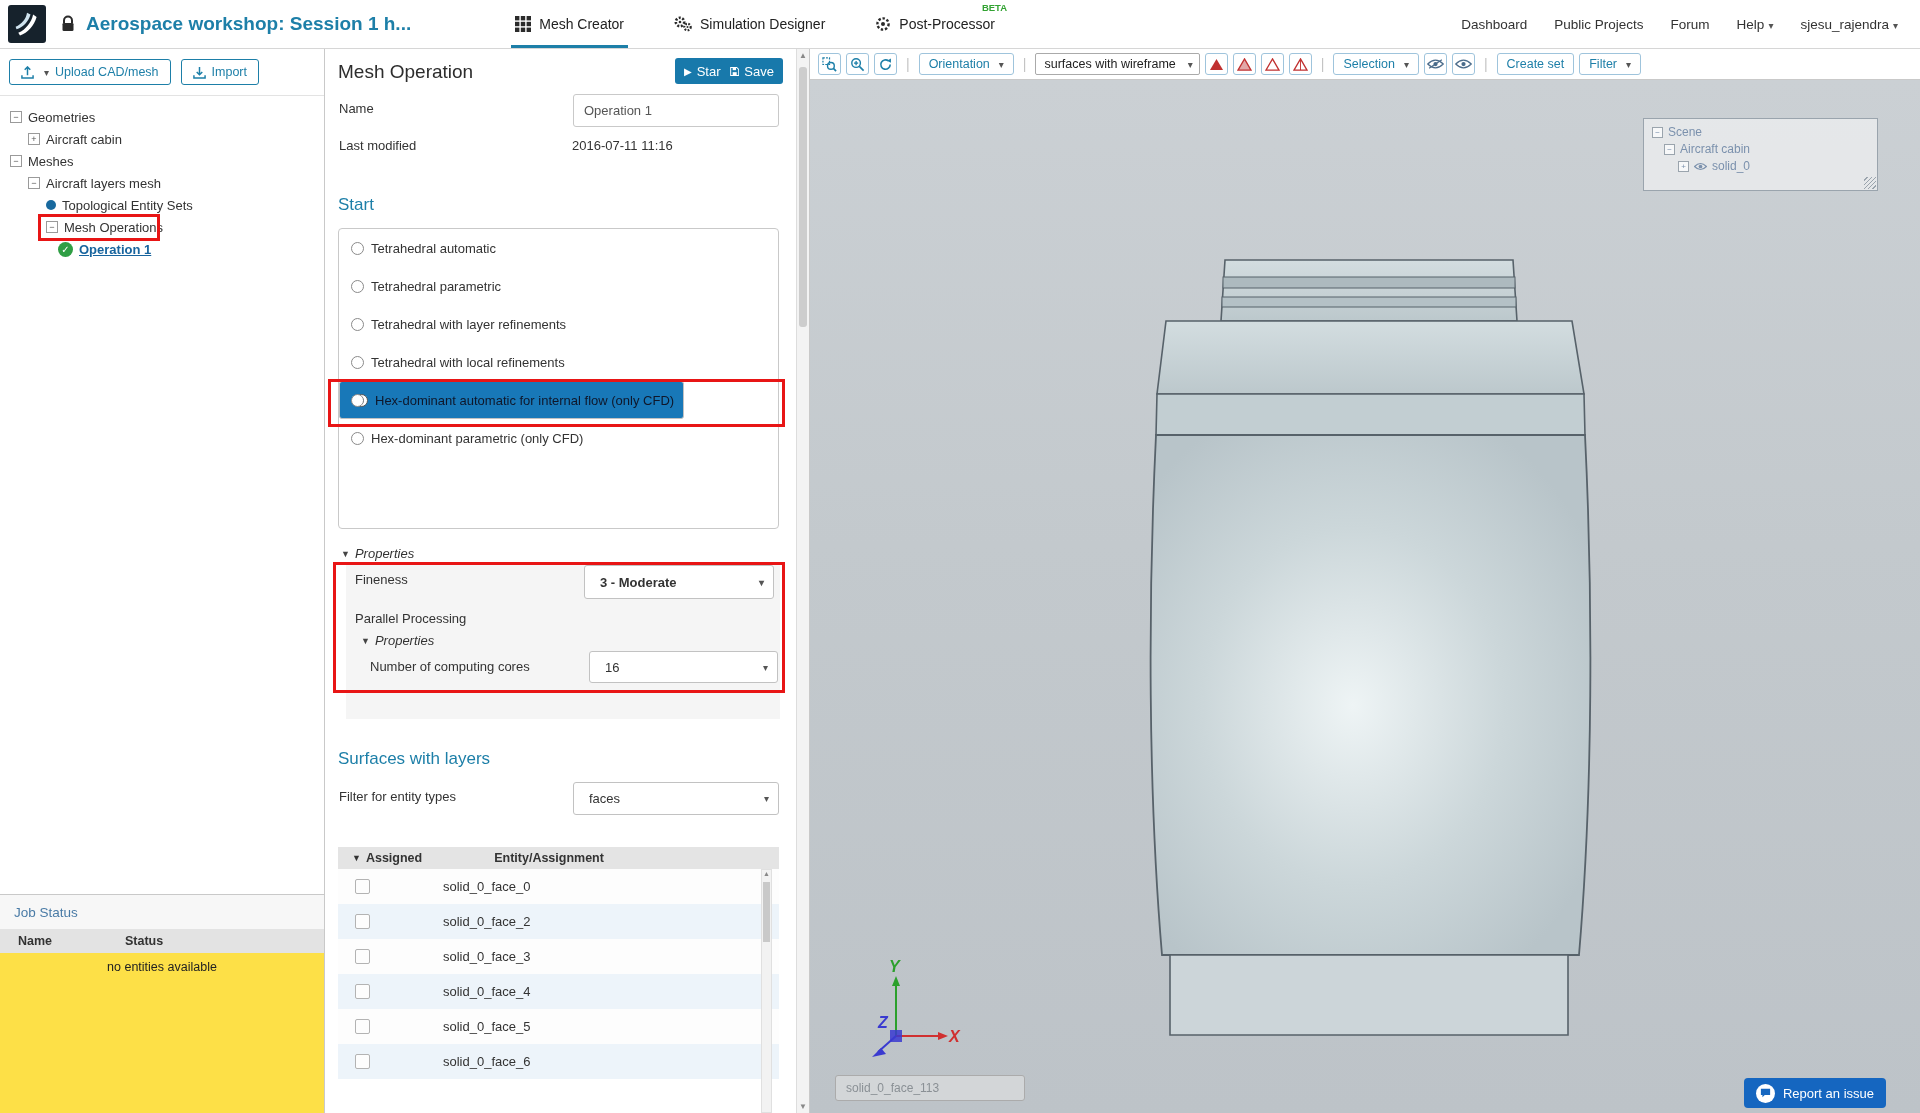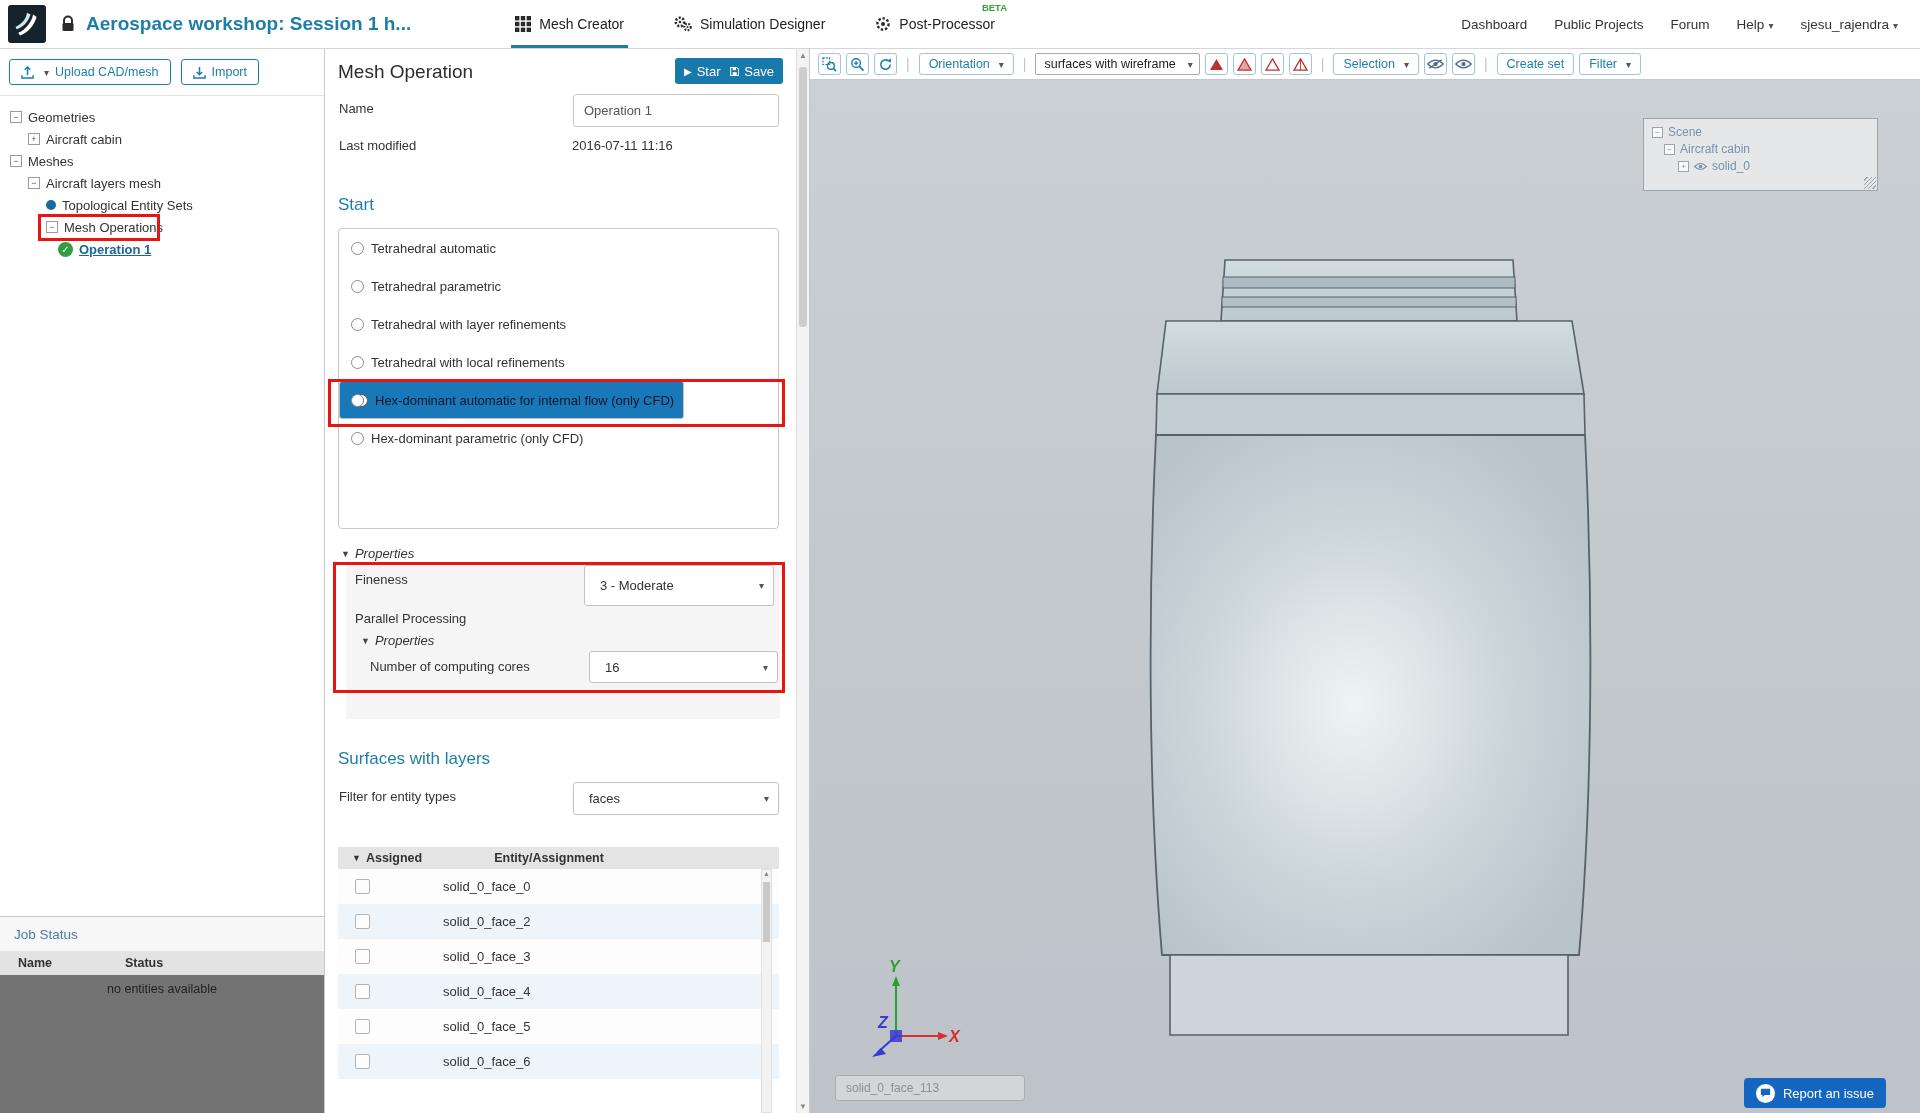--- a/index.html
+++ b/index.html
@@ -34,21 +34,21 @@
   .tree { padding-top:10px; }
   .trow { display:flex; align-items:center; height:22px; gap:6px; font-size:13px; color:#333; cursor:pointer; }
   .lv0 { padding-left:10px; } .lv1 { padding-left:28px; } .lv2 { padding-left:46px; } .lv3 { padding-left:58px; }
   .exp { width:12px; height:12px; border:1px solid #9a9a9a; background:#fff; font-size:9px; line-height:10px;
     text-align:center; color:#555; flex:0 0 auto; cursor:pointer; }
   .dot { width:10px; height:10px; border-radius:50%; background:#18699e; flex:0 0 auto; }
   .chk-circle { width:15px; height:15px; border-radius:50%; background:#2f9e44; color:#fff; font-size:10px;
     line-height:15px; text-align:center; flex:0 0 auto; }
   .op-link { color:#17649e; font-weight:bold; text-decoration:underline; }
 
-  .job { position:absolute; left:0; right:0; bottom:0; height:197px; border-top:1px solid #c9c9c9; background:#737373; }
+  .job { position:absolute; left:0; right:0; bottom:0; height:219px; border-top:1px solid #c9c9c9; background:#fde047; }
   .job-title { padding:10px 14px 9px; color:#4a7ba6; font-size:13.5px; background:#f7f7f7; }
   .job-head { display:flex; background:#e3e3e3; font-weight:bold; font-size:12.5px; color:#333; padding:5px 0; }
   .job-head .jn { margin-left:18px; width:107px; } 
   .job-empty { text-align:center; font-size:12.5px; color:#222; padding-top:7px; }
 
   
   .panel { position:absolute; top:49px; left:325px; width:471px; bottom:0; background:#fff; overflow:hidden; }
   .p-title { position:absolute; left:13px; top:12px; font-size:19px; font-weight:500; color:#2d2d2d; }
   .action-btn { position:absolute; top:9px; height:26px; border:none; border-radius:3px; background:#1879ab;
     color:#fff; font-size:13px; display:flex; align-items:center; gap:5px; padding:0 9px; cursor:pointer;
@@ -79,21 +79,21 @@
   .pt1 { left:16px; top:497px; }
   .pt2 { left:36px; top:584px; }
   .tog-arrow { font-size:9px; font-style:normal; color:#444; }
   .props-bg { position:absolute; left:21px; top:514px; width:434px; height:156px; background:#f5f5f5; }
   .lbl-fine { left:30px; top:523px; }
   .lbl-par { left:30px; top:562px; }
   .lbl-cores { left:45px; top:610px; }
   .sel { position:absolute; border:1px solid #c2c2c2; border-radius:3px; background:#fff; display:flex;
     align-items:center; justify-content:space-between; padding:0 9px 0 15px; font-size:13px; color:#333;
     cursor:pointer; }
-  .sel-fine { left:259px; top:516px; width:190px; height:41px; }
+  .sel-fine { left:259px; top:516px; width:190px; height:34px;font-weight:bold; }
   .sel-cores { left:264px; top:602px; width:189px; height:32px; }
   .h-surf { left:13px; top:700px; }
   .lbl-filter { left:14px; top:740px; }
   .sel-filter { left:248px; top:733px; width:206px; height:33px; }
   .ftable { position:absolute; left:13px; top:798px; width:441px; bottom:0; overflow:hidden; }
   .ft-head { display:flex; align-items:center; height:22px; background:#e4e4e4; font-weight:bold;
     font-size:12.5px; color:#333; }
   .ft-head .sort { margin-left:14px; font-size:9px; color:#333; }
   .ft-head .ah { margin-left:5px; }
   .ft-head .eh { margin-left:72px; }

